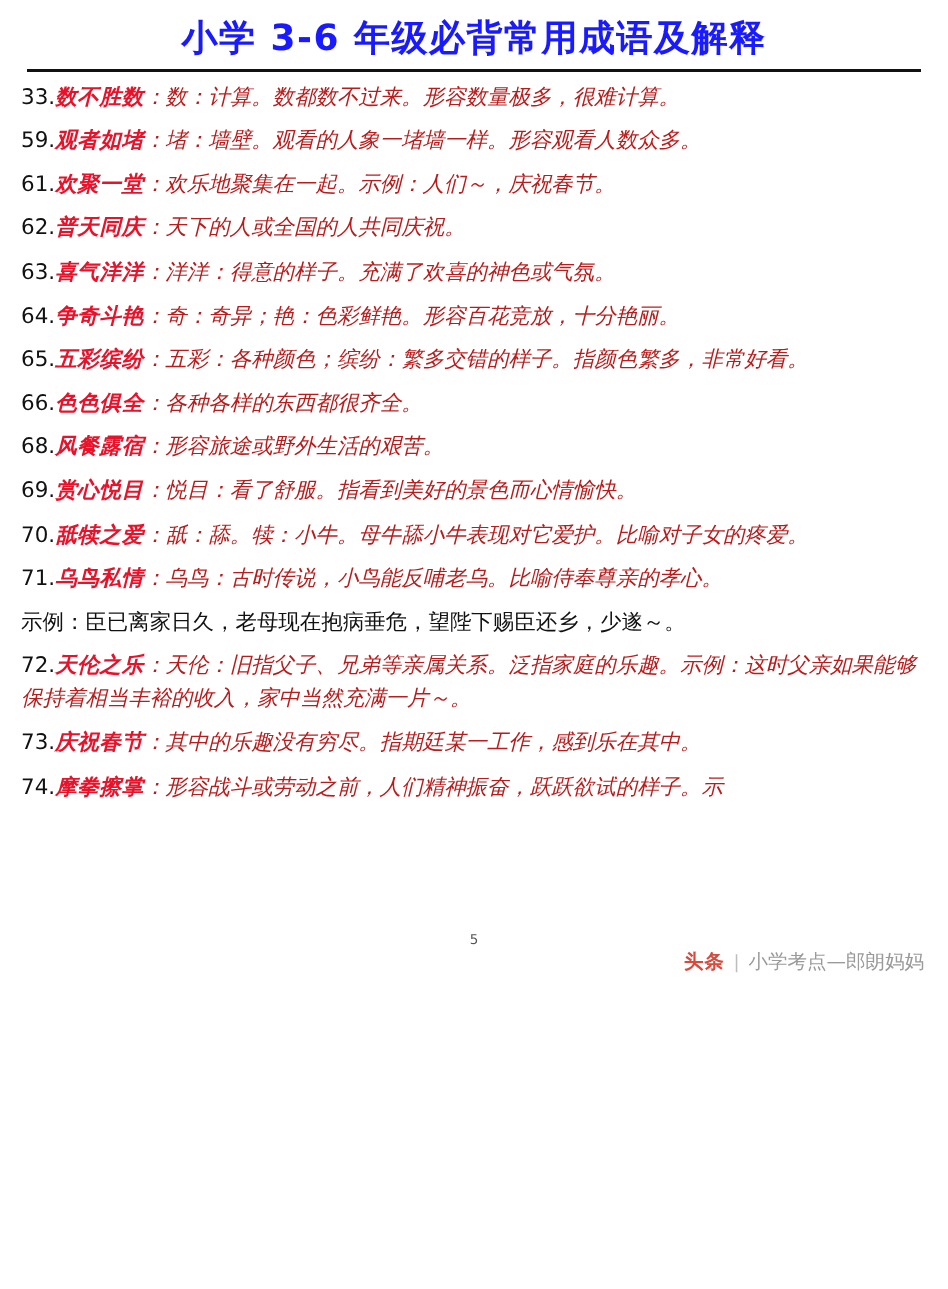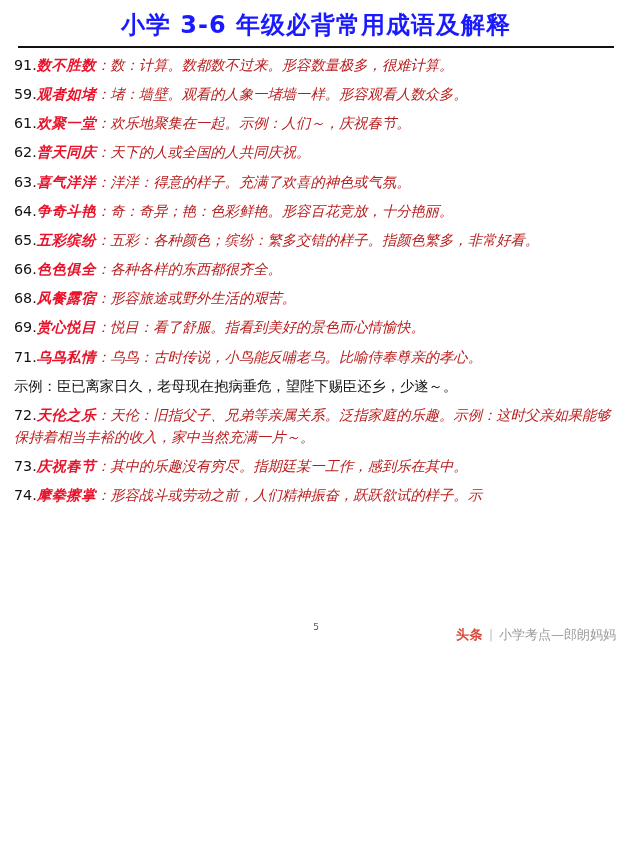--- a/index.html
+++ b/index.html
@@ -71,21 +71,21 @@
     font-size: 9px;
     color: #555555;
   }
   .footer {
     position: absolute;
     bottom: 4px;
     left: 0;
     right: 0;
     height: 24px;
     display: flex;
-    align-items: flex-start;
+    align-items: flex-end;
     justify-content: flex-end;
     padding-right: 16px;
     box-sizing: border-box;
   }
   .watermark {
     display: flex;
     align-items: center;
     gap: 6px;
     color: #9a9a9a;
     font-size: 13px;
@@ -105,21 +105,21 @@
 <body>
 
 <div class="page">
 
   <div class="title">小学 3-6 年级必背常用成语及解释</div>
   <div class="title-rule"></div>
 
   <div class="entries">
 
     <p class="entry">
-      <span class="num">91.</span><span class="idiom">数不胜数</span><span class="expl">：数：计算。数都数不过来。形容数量极多，很难计算。</span>
+      <span class="num">33.</span><span class="idiom">数不胜数</span><span class="expl">：数：计算。数都数不过来。形容数量极多，很难计算。</span>
     </p>
 
     <p class="entry">
       <span class="num">59.</span><span class="idiom">观者如堵</span><span class="expl">：堵：墙壁。观看的人象一堵墙一样。形容观看人数众多。</span>
     </p>
 
 
     <p class="entry">
       <span class="num">61.</span><span class="idiom">欢聚一堂</span><span class="expl">：欢乐地聚集在一起。示例：人们～，庆祝春节。</span>
     </p>
@@ -146,20 +146,23 @@
 
 
     <p class="entry">
       <span class="num">68.</span><span class="idiom">风餐露宿</span><span class="expl">：形容旅途或野外生活的艰苦。</span>
     </p>
 
     <p class="entry">
       <span class="num">69.</span><span class="idiom">赏心悦目</span><span class="expl">：悦目：看了舒服。指看到美好的景色而心情愉快。</span>
     </p>
 
+    <p class="entry">
+      <span class="num">70.</span><span class="idiom">舐犊之爱</span><span class="expl">：舐：舔。犊：小牛。母牛舔小牛表现对它爱护。比喻对子女的疼爱。</span>
+    </p>
 
     <p class="entry">
       <span class="num">71.</span><span class="idiom">乌鸟私情</span><span class="expl">：乌鸟：古时传说，小鸟能反哺老乌。比喻侍奉尊亲的孝心。</span>
     </p>
     <p class="cont">示例：臣已离家日久，老母现在抱病垂危，望陛下赐臣还乡，少遂～。</p>
 
     <p class="entry">
       <span class="num">72.</span><span class="idiom">天伦之乐</span><span class="expl">：天伦：旧指父子、兄弟等亲属关系。泛指家庭的乐趣。示例：这时父亲如果能够保持着相当丰裕的收入，家中当然充满一片～。</span>
     </p>
 

